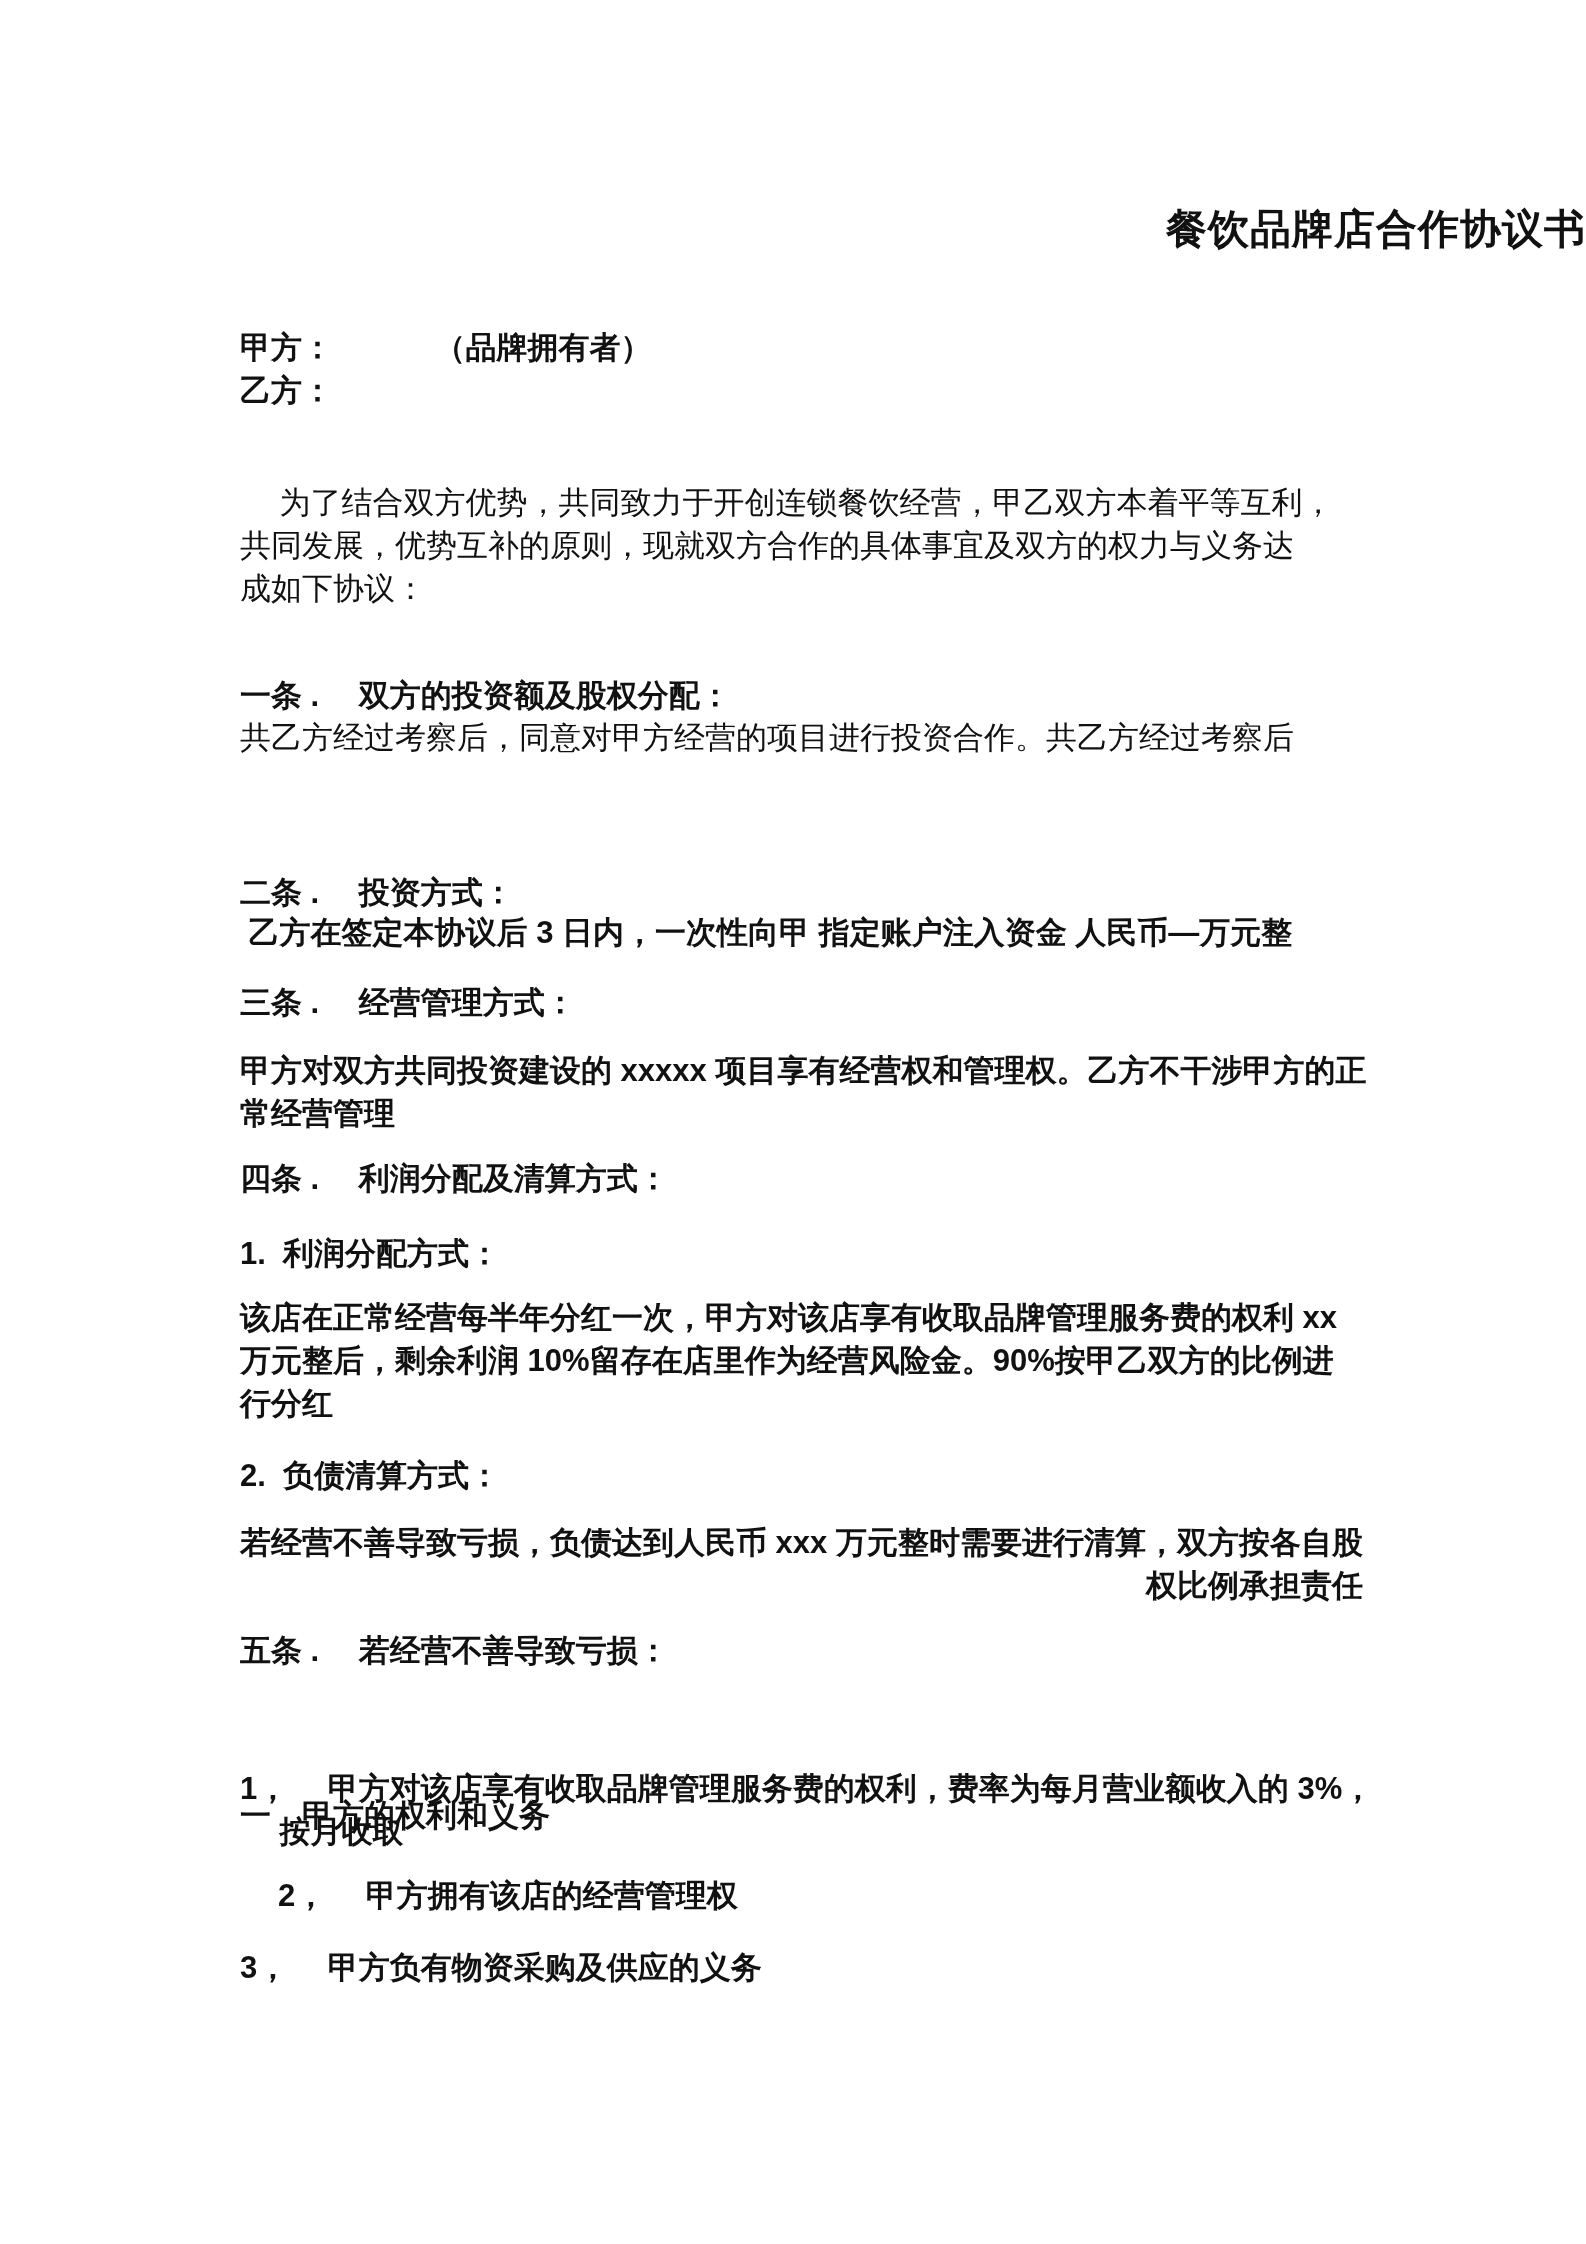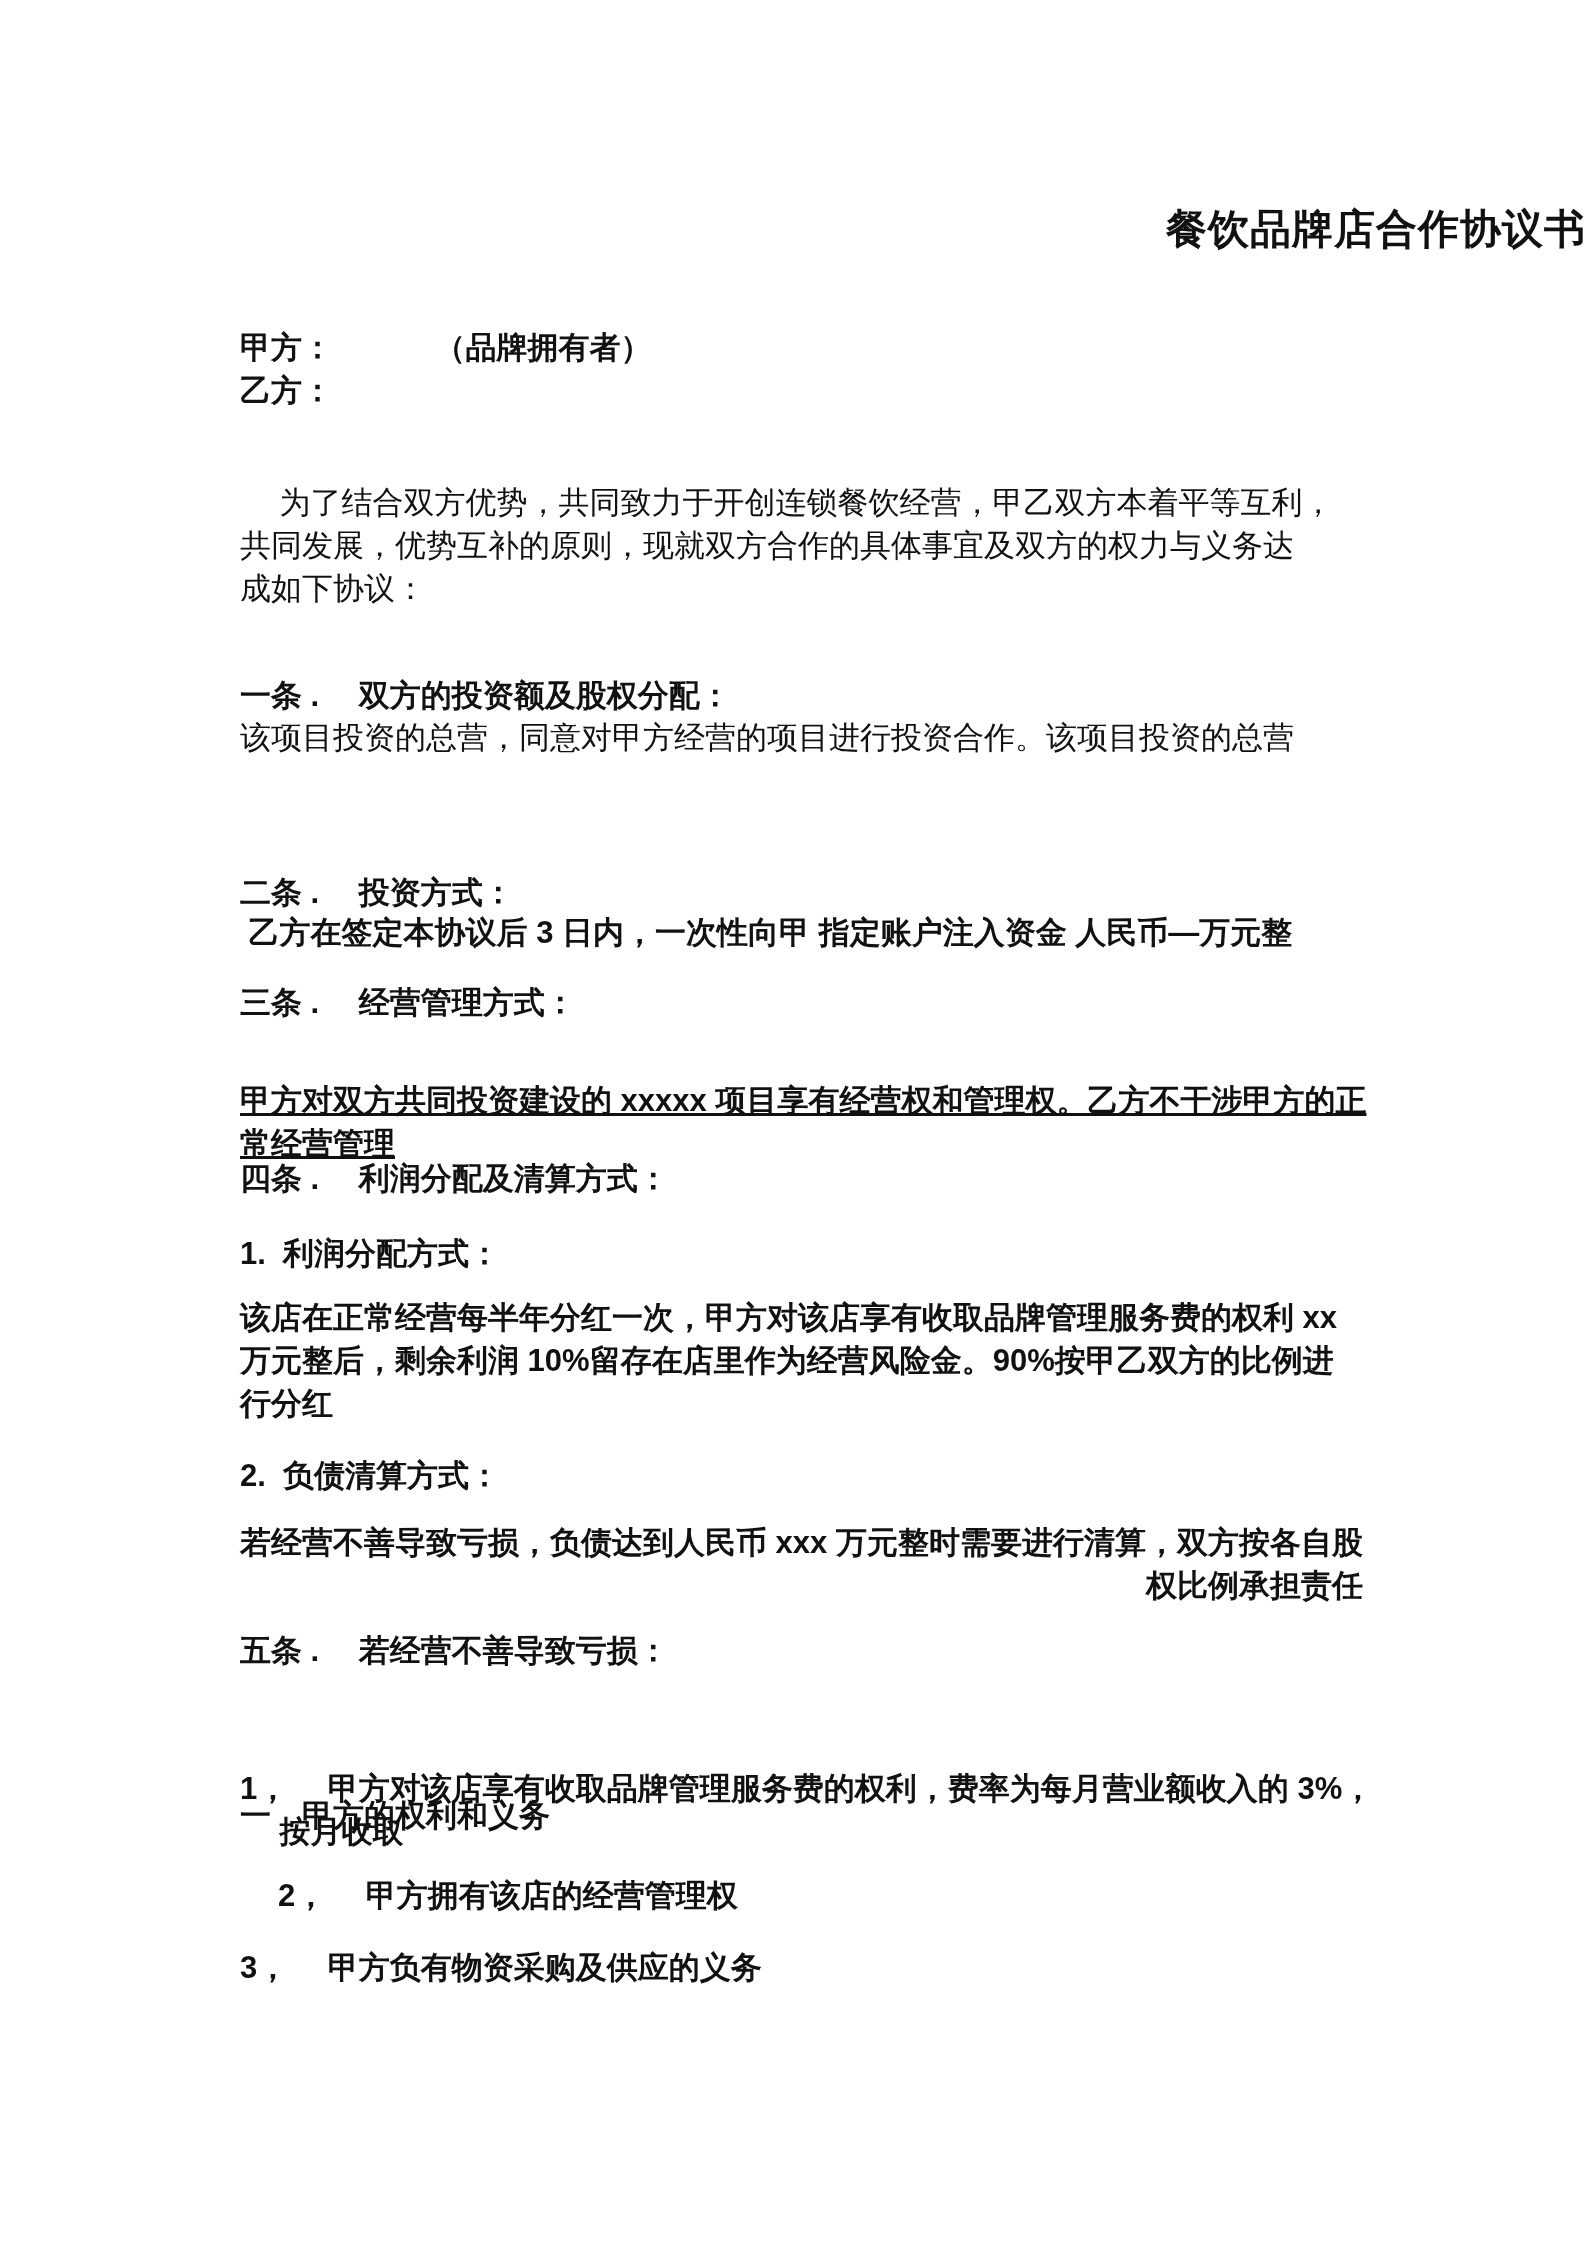--- a/index.html
+++ b/index.html
@@ -47,34 +47,34 @@
   <div class="block" style="top:481px;">
     <div class="ln r">　 为了结合双方优势，共同致力于开创连锁餐饮经营，甲乙双方本着平等互利，</div>
     <div class="ln r">共同发展，优势互补的原则，现就双方合作的具体事宜及双方的权力与义务达</div>
     <div class="ln r">成如下协议：</div>
   </div>
 
   <div class="block" style="top:674px;">
     <div class="ln b">一条 .　 双方的投资额及股权分配：</div>
   </div>
   <div class="block" style="top:716px;">
-    <div class="ln r">该项目投资的总营，同意对甲方经营的项目进行投资合作。该项目投资的总营</div>
+    <div class="ln r">共乙方经过考察后，同意对甲方经营的项目进行投资合作。共乙方经过考察后</div>
   </div>
 
   <div class="block" style="top:871px;">
     <div class="ln b">二条 .　 投资方式：</div>
   </div>
   <div class="block" style="top:911px;">
     <div class="ln b"> 乙方在签定本协议后 3 日内，一次性向甲 指定账户注入资金 人民币—万元整</div>
   </div>
 
   <div class="block" style="top:981px;">
     <div class="ln b">三条 .　 经营管理方式：</div>
   </div>
-  <div class="block" style="top:1079px;text-decoration:underline;">
+  <div class="block" style="top:1049px;">
     <div class="ln b">甲方对双方共同投资建设的 xxxxx 项目享有经营权和管理权。乙方不干涉甲方的正</div>
     <div class="ln b">常经营管理</div>
   </div>
 
   <div class="block" style="top:1157px;">
     <div class="ln b">四条 .　 利润分配及清算方式：</div>
   </div>
 
   <div class="block" style="top:1232px;">
     <div class="ln b">1.  利润分配方式：</div>

